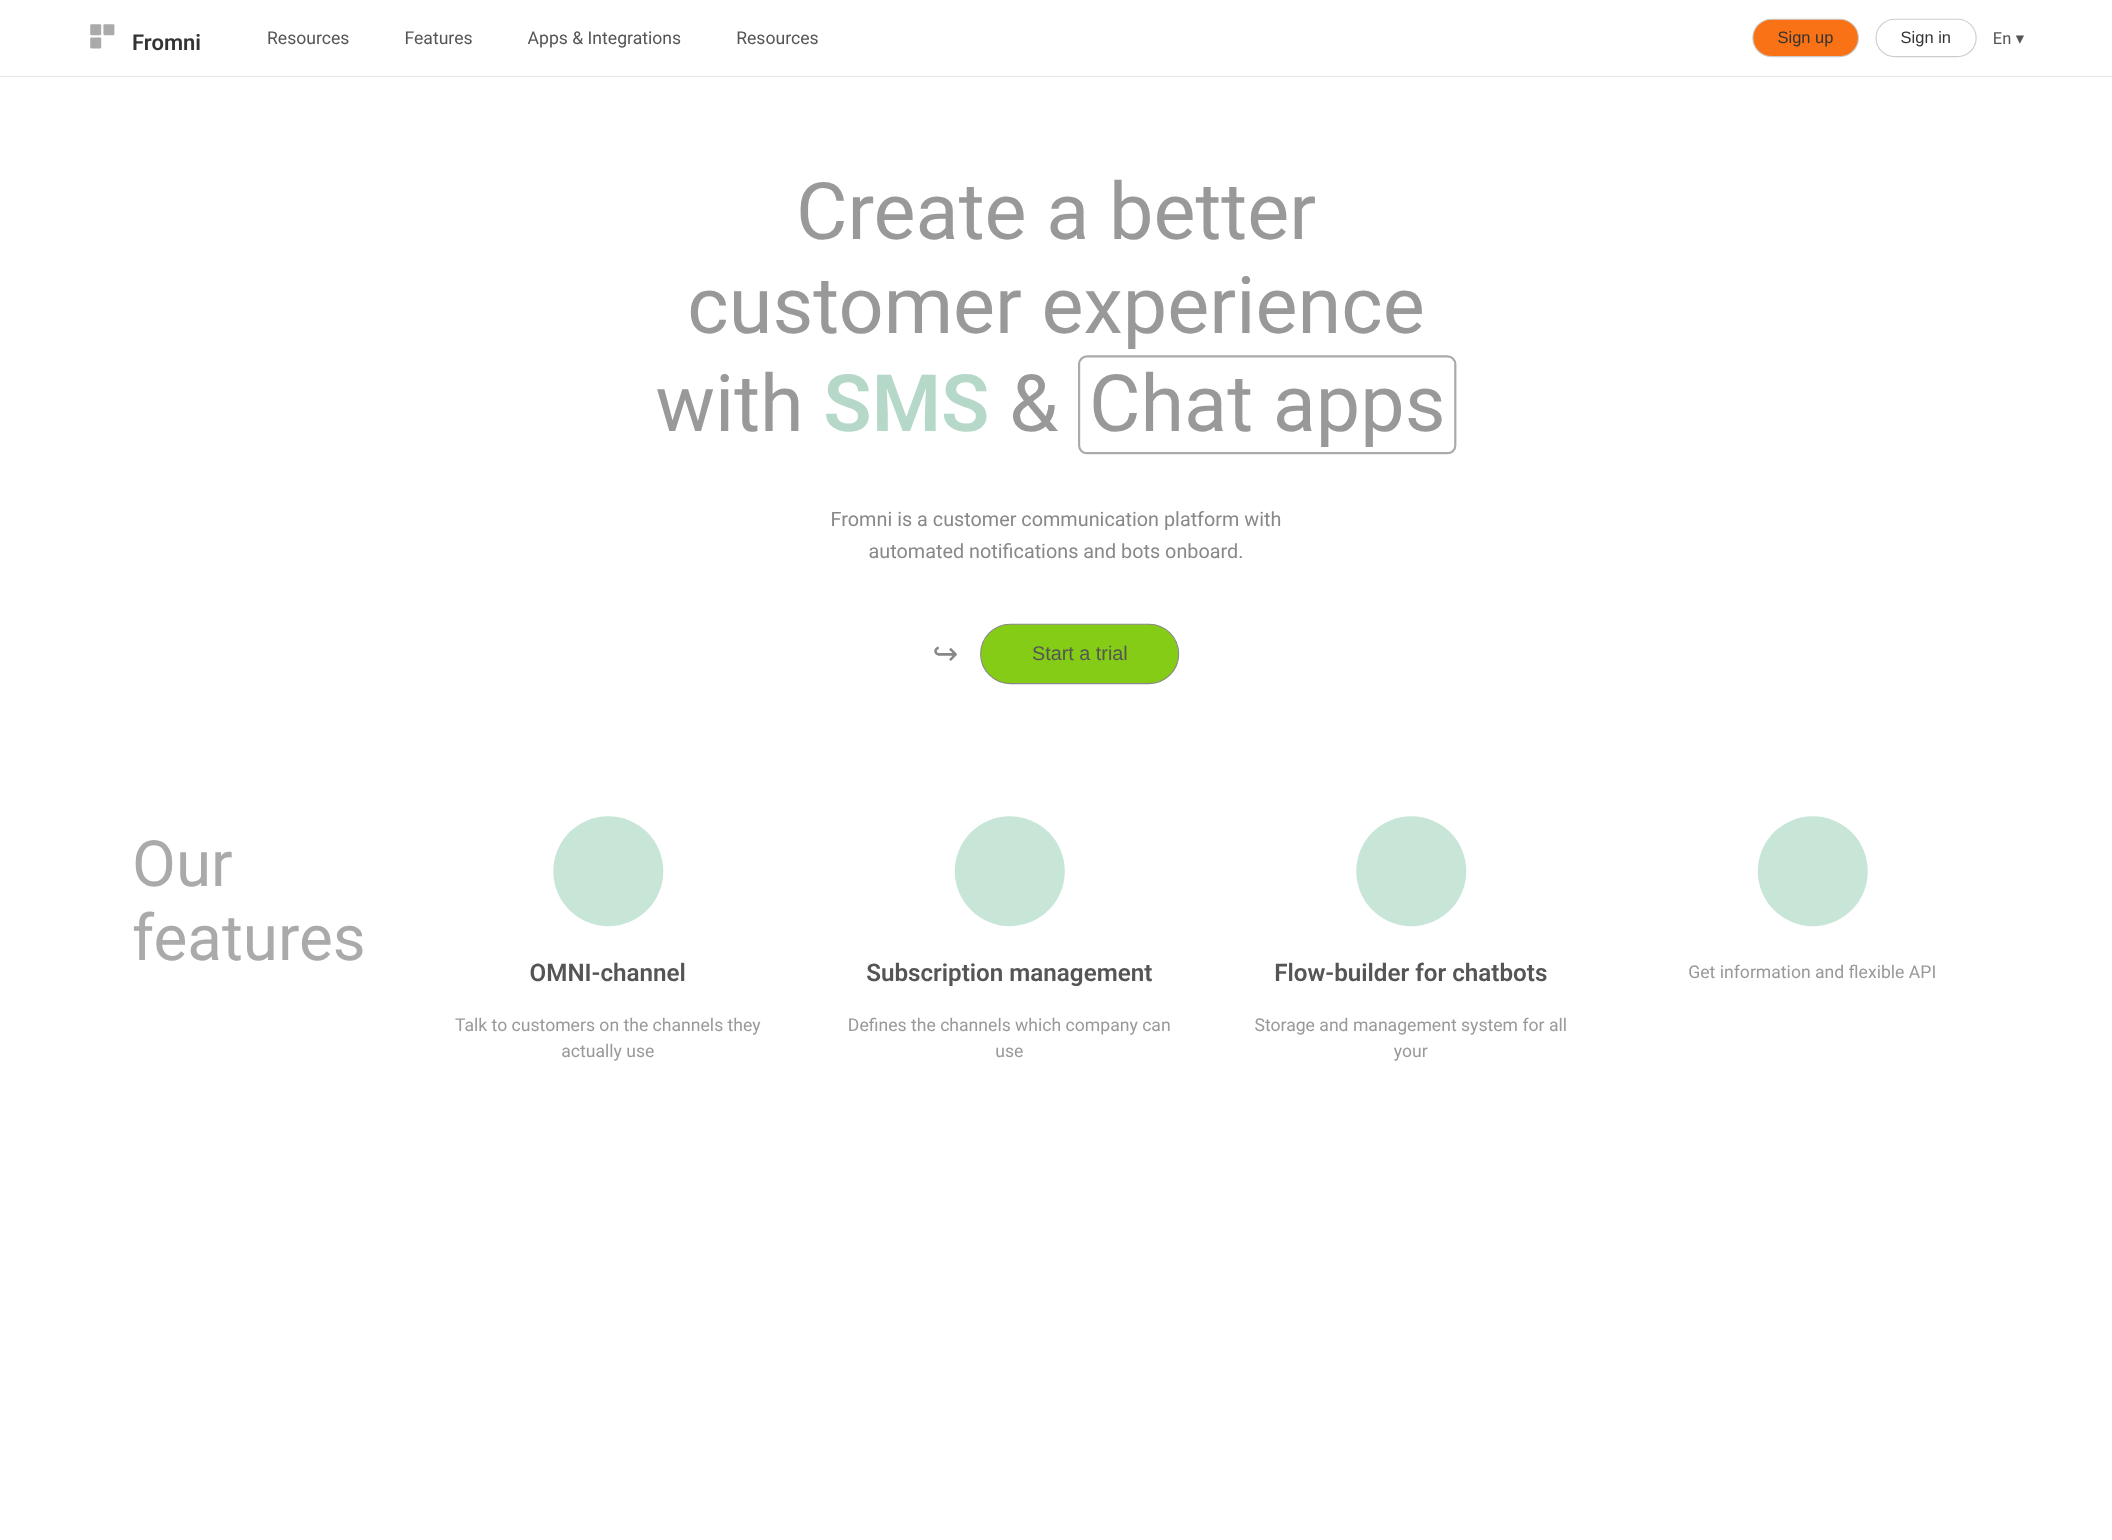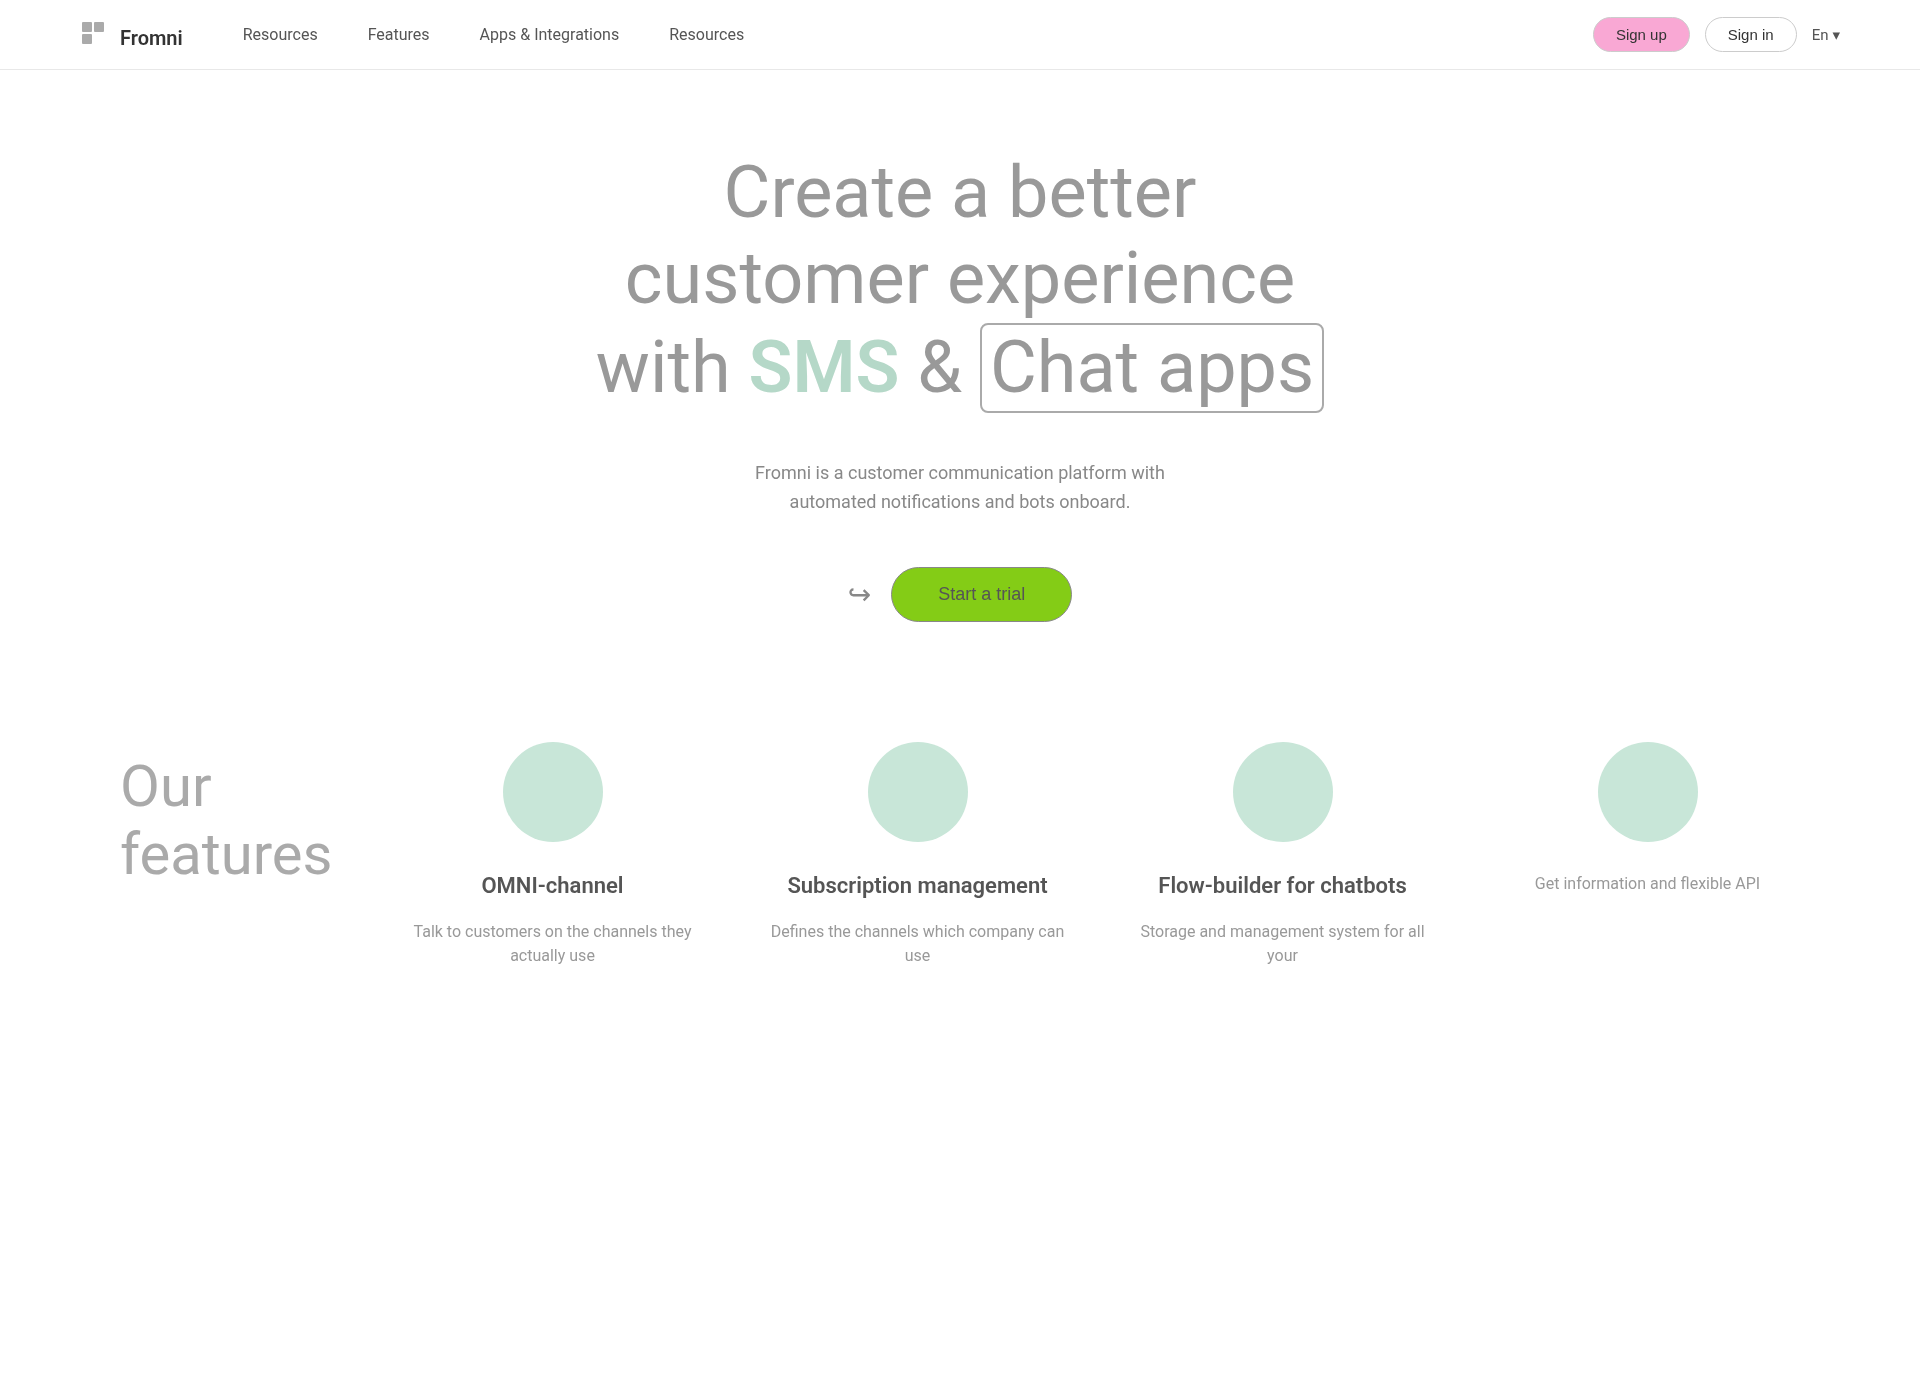--- a/index.html
+++ b/index.html
@@ -61,21 +61,21 @@
     .nav-right {
       display: flex;
       align-items: center;
       gap: 15px;
     }
 
     .btn-signup {
       padding: 8px 22px;
       border: 1px solid #ccc;
       border-radius: 20px;
-      background: #f9a8d4;
+      background: #f97316;
       font-size: 15px;
       color: #333;
       cursor: pointer;
     }
 
     .btn-signin {
       padding: 8px 22px;
       border: 1px solid #ccc;
       border-radius: 20px;
       background: #fff;

